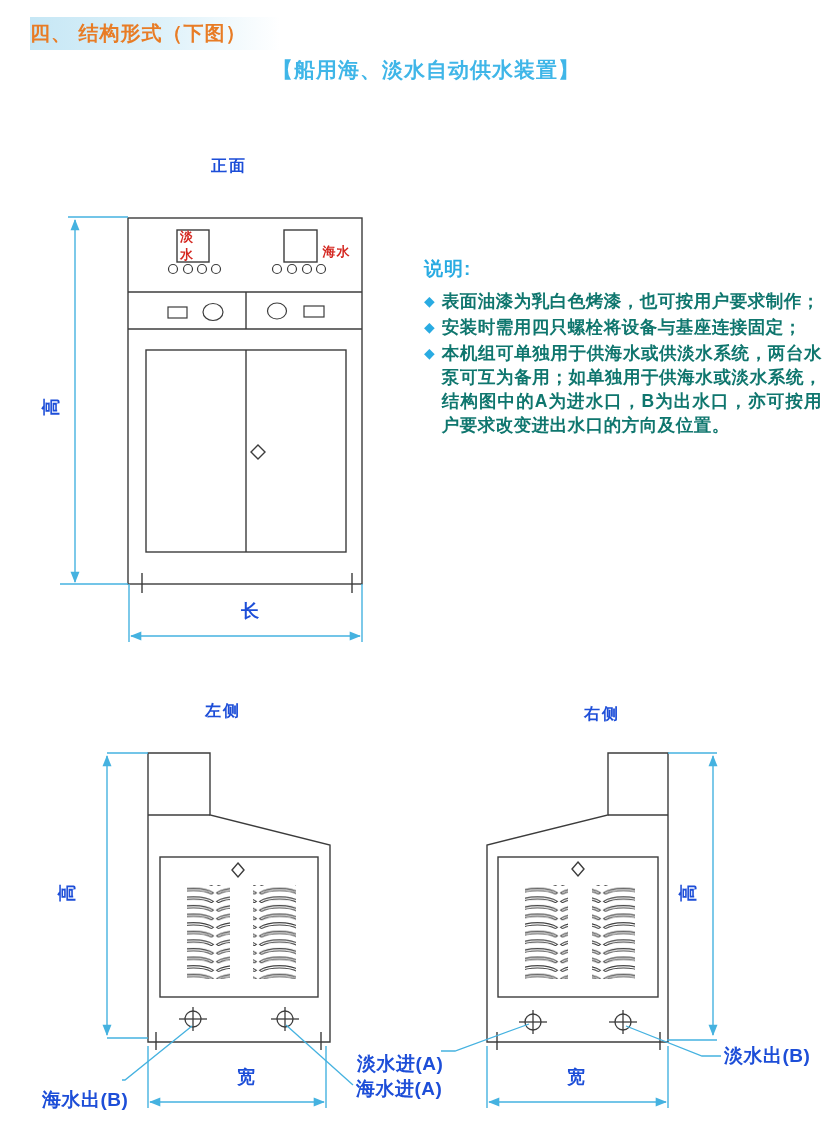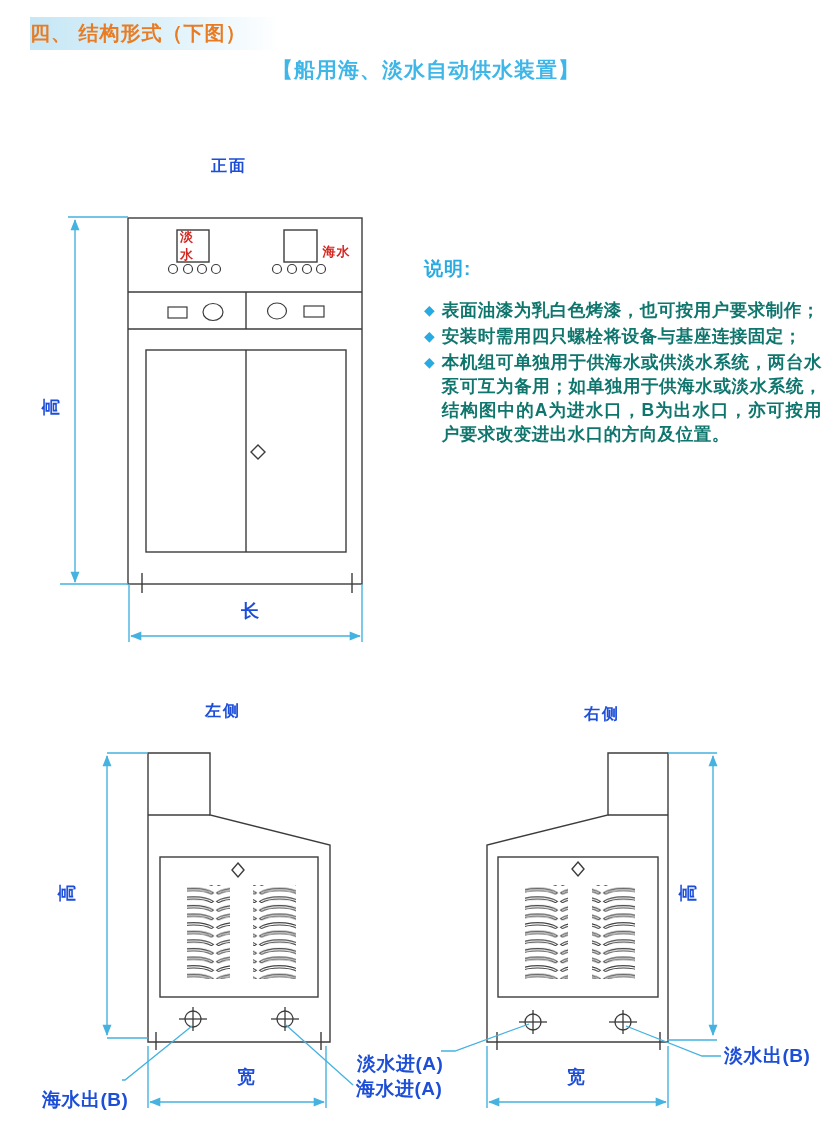--- a/index.html
+++ b/index.html
@@ -11,21 +11,21 @@
     position:absolute;left:30px;top:17px;width:250px;height:33px;
     background:linear-gradient(90deg,#c6e7f5 0%,#dff2fa 55%,#ffffff 100%);
     display:flex;align-items:center;box-sizing:border-box;
   }
   .header-title{color:#e87c25;font-size:20px;font-weight:bold;letter-spacing:1px;white-space:nowrap;}
   .subtitle{
     position:absolute;left:272px;top:56px;color:#3fb6e8;font-size:21px;font-weight:bold;
     letter-spacing:1px;white-space:nowrap;
   }
   .notes{position:absolute;left:424px;top:256px;width:398px;}
-  .notes-heading{color:#29abe2;font-size:19px;font-weight:bold;margin-bottom:16px;letter-spacing:1px;}
+  .notes-heading{color:#29abe2;font-size:19px;font-weight:bold;margin-bottom:7px;letter-spacing:1px;}
   .note-item{display:flex;align-items:flex-start;margin-bottom:2px;}
   .note-bullet{color:#29abe2;font-size:14px;line-height:24px;margin-right:7px;flex:0 0 auto;}
   .note-text{
     color:#0f766e;font-size:17.5px;font-weight:bold;line-height:24px;
     letter-spacing:0.5px;text-align:justify;
   }
   .cad-label{position:absolute;color:#1d4ed8;font-weight:bold;white-space:nowrap;line-height:1;}
   .view-title{font-size:16px;letter-spacing:2px;}
   .dim-label{font-size:18px;}
   .rot{transform:rotate(-90deg);transform-origin:center center;}

